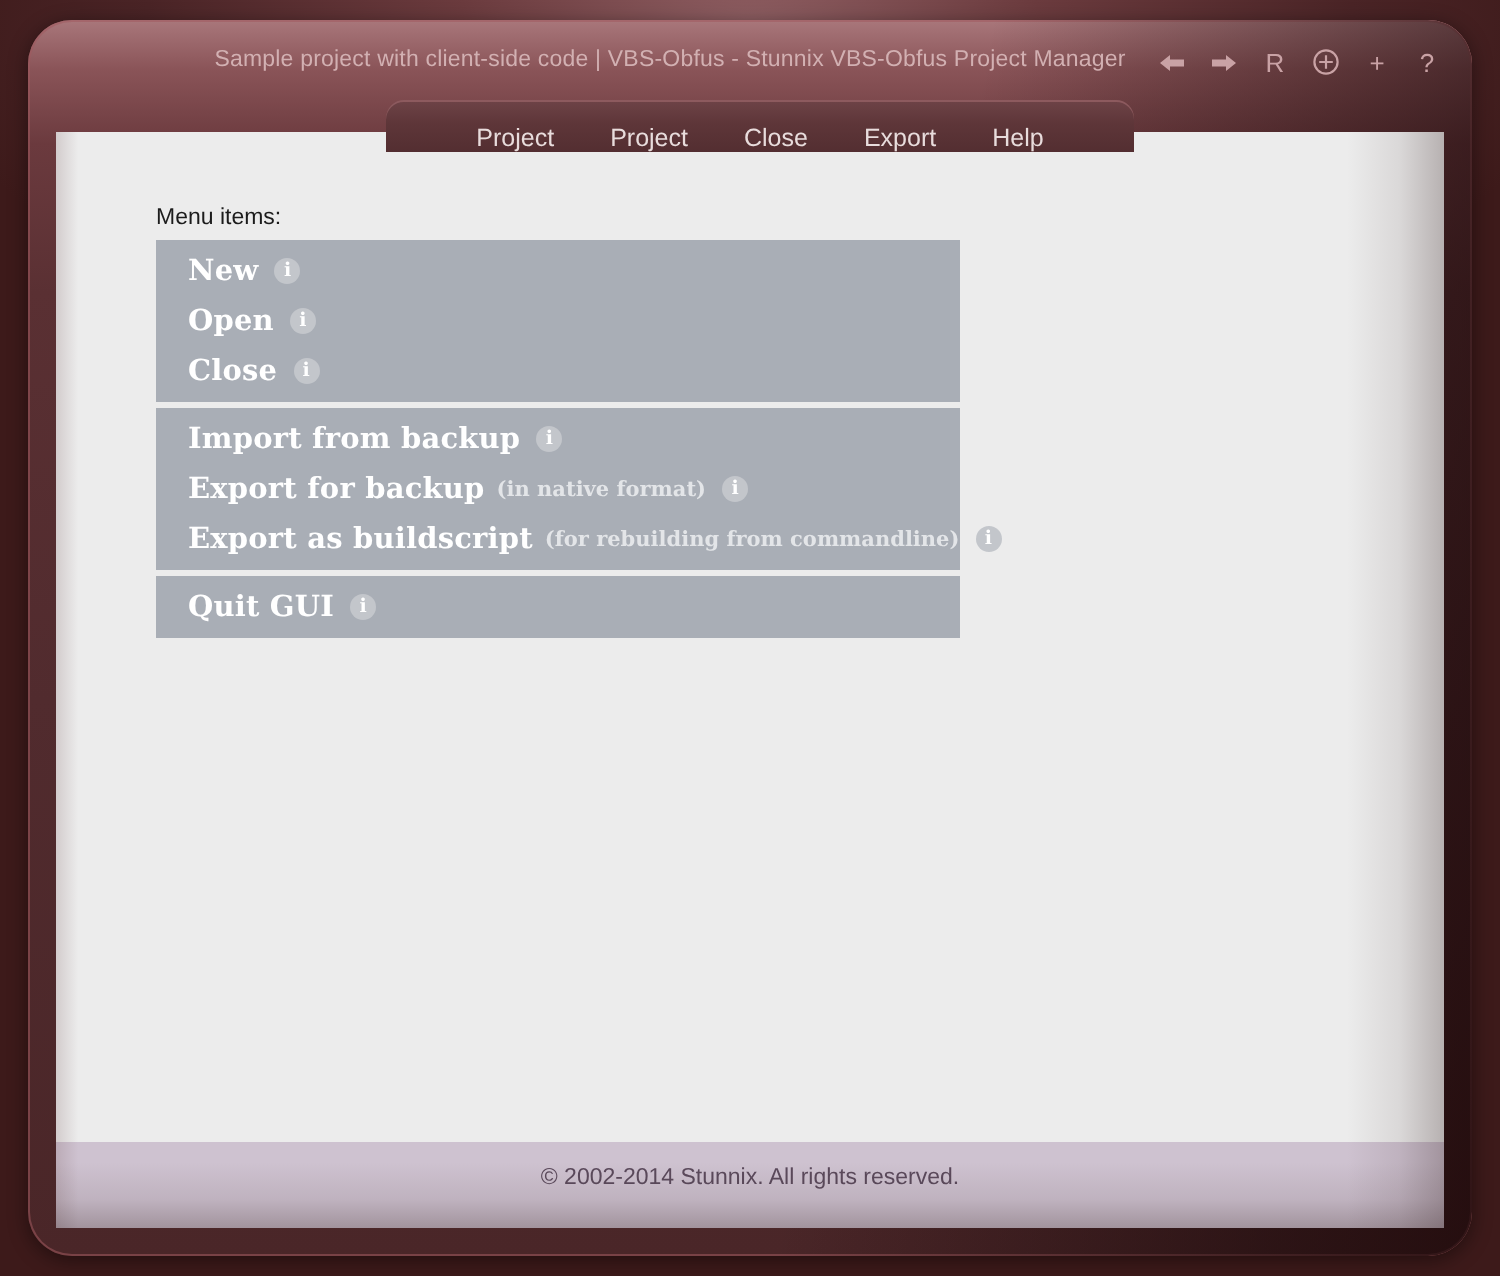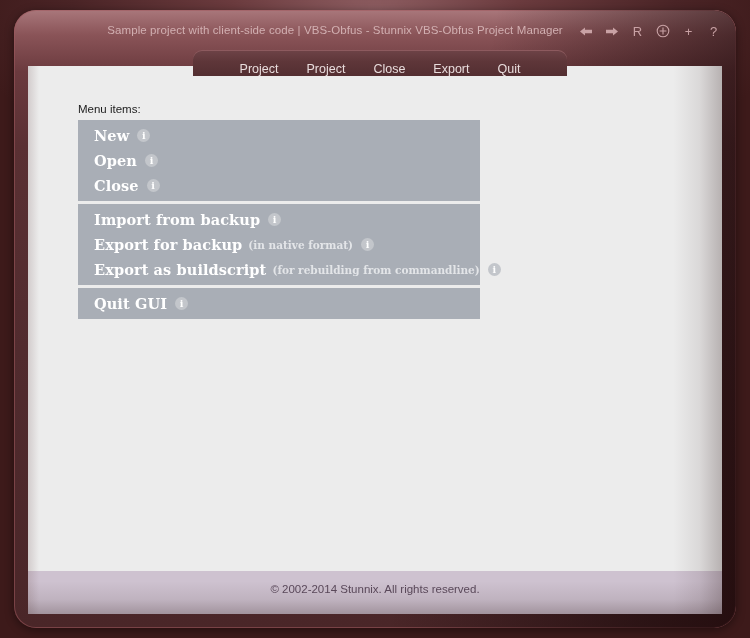--- a/index.html
+++ b/index.html
@@ -260,21 +260,21 @@
       <span class="tb-btn">+</span>
       <span class="tb-btn">?</span>
     </div>
   </div>
 
   <div id="tabbar">
     <div class="tab-item">Project</div>
     <div class="tab-item">Project</div>
     <div class="tab-item">Close</div>
     <div class="tab-item">Export</div>
-    <div class="tab-item">Quit</div>
+    <div class="tab-item">Help</div>
   </div>
 
   <div id="page">
     <div id="page-shadow"></div>
 
     <div id="content">
 
       <div id="menu-section">
         <div id="menu-label">Menu items:</div>
 

